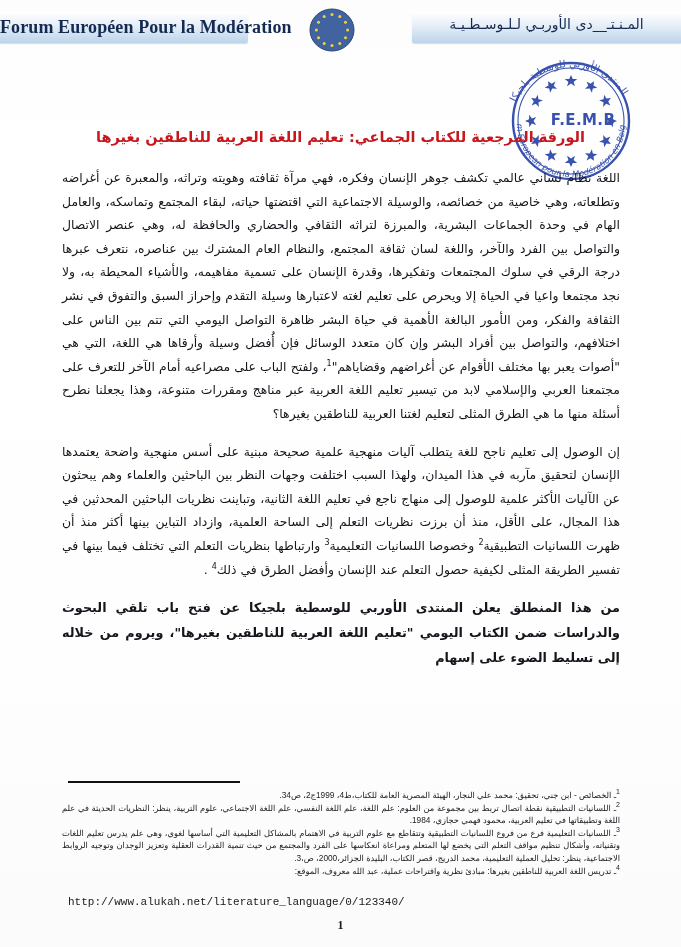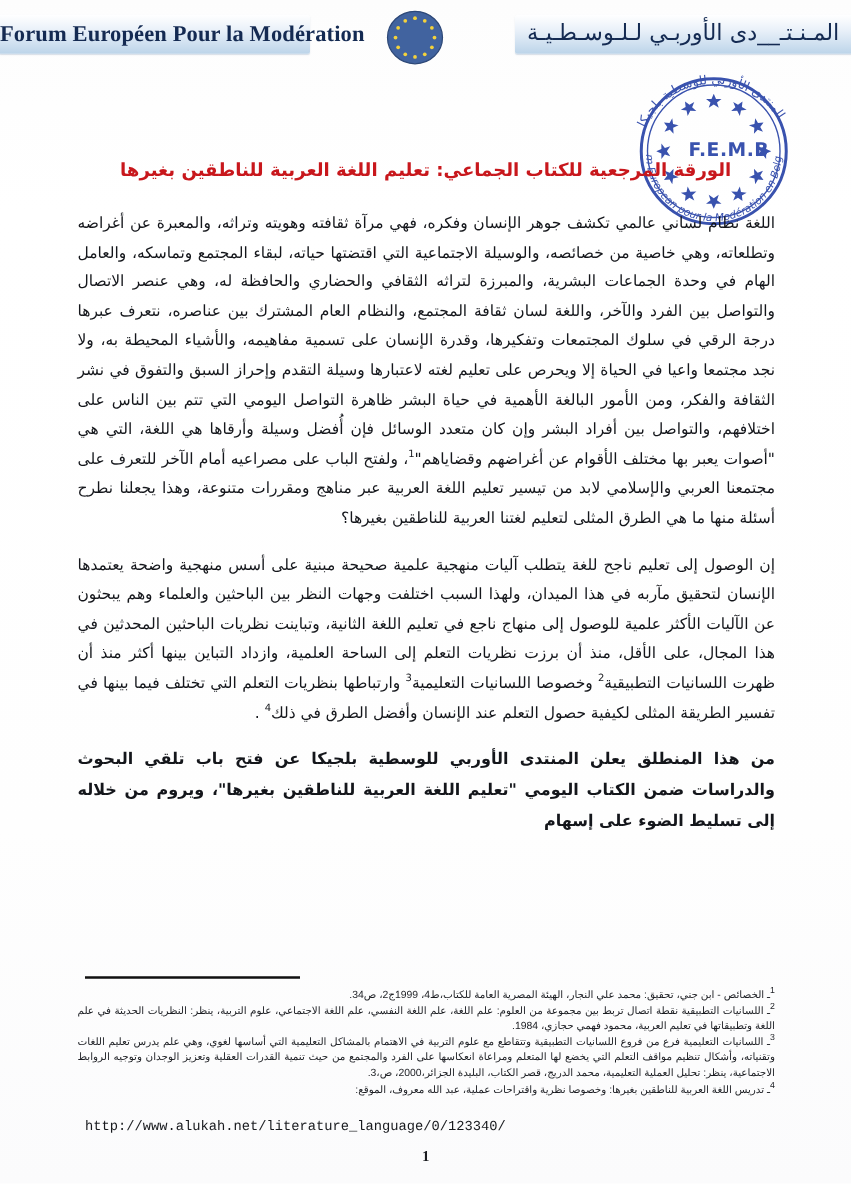--- a/index.html
+++ b/index.html
@@ -62,21 +62,21 @@
     letter-spacing: 0.1px;
     white-space: nowrap;
   }
   .banner-right .banner-text {
     position: absolute;
     left: 0; right: 0;
     top: 4px;
     text-align: center;
     direction: rtl;
     font-family: "DejaVu Sans", "Liberation Sans", sans-serif;
-    font-size: 18px;
+    font-size: 14px;
     color: #142a52;
     letter-spacing: 0.5px;
     white-space: nowrap;
   }
 
   
   .eu-logo {
     position: absolute;
     left: 308px;
     top: 6px;
@@ -307,20 +307,20 @@
 
   <div class="fn-rule"></div>
 
   <div class="footnotes">
     <div class="fn-item"><sup class="fn-num">1</sup><span>ـ الخصائص - ابن جني، تحقيق: محمد علي النجار، الهيئة المصرية العامة للكتاب،ط4، 1999ج2، ص34.</span></div>
 
     <div class="fn-item"><sup class="fn-num">2</sup><span>ـ اللسانيات التطبيقية نقطة اتصال تربط بين مجموعة من العلوم: علم اللغة، علم اللغة النفسي، علم اللغة الاجتماعي، علوم التربية، ينظر: النظريات الحديثة في علم اللغة وتطبيقاتها في تعليم العربية، محمود فهمي حجازي، 1984.</span></div>
 
     <div class="fn-item"><sup class="fn-num">3</sup><span>ـ اللسانيات التعليمية فرع من فروع اللسانيات التطبيقية وتتقاطع مع علوم التربية في الاهتمام بالمشاكل التعليمية التي أساسها لغوي، وهي علم يدرس تعليم اللغات وتقنياته، وأشكال تنظيم مواقف التعلم التي يخضع لها المتعلم ومراعاة انعكاسها على الفرد والمجتمع من حيث تنمية القدرات العقلية وتعزيز الوجدان وتوجيه الروابط الاجتماعية، ينظر: تحليل العملية التعليمية، محمد الدريج، قصر الكتاب، البليدة الجزائر،2000، ص،3.</span></div>
 
-    <div class="fn-item"><sup class="fn-num">4</sup><span>ـ تدريس اللغة العربية للناطقين بغيرها: وخصوصا نظرية واقتراحات عملية، عبد الله معروف، الموقع:</span></div>
+    <div class="fn-item"><sup class="fn-num">4</sup><span>ـ تدريس اللغة العربية للناطقين بغيرها: مبادئ نظرية واقتراحات عملية، عبد الله معروف، الموقع:</span></div>
   </div>
 
   <div class="fn-url">http://www.alukah.net/literature_language/0/123340/</div>
 
   <div class="page-number">1</div>
 
 </div>
 
 </body></html>

